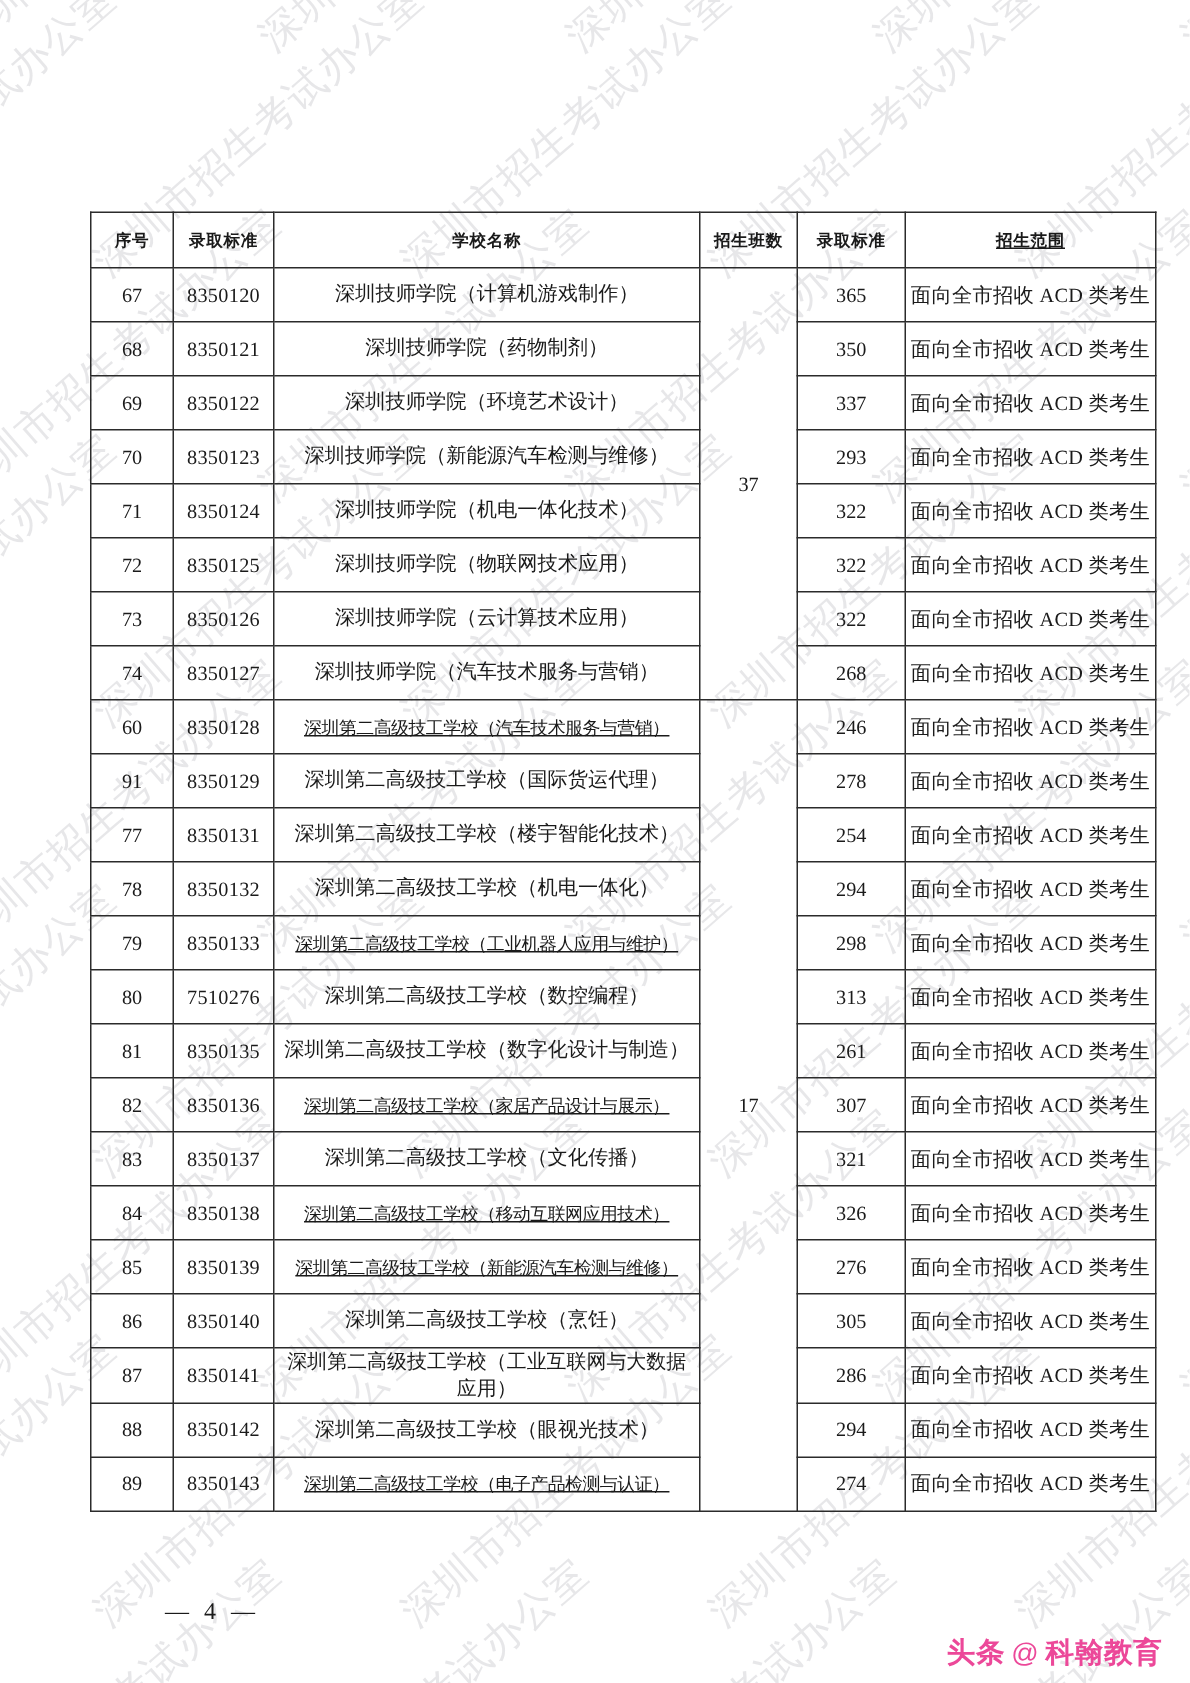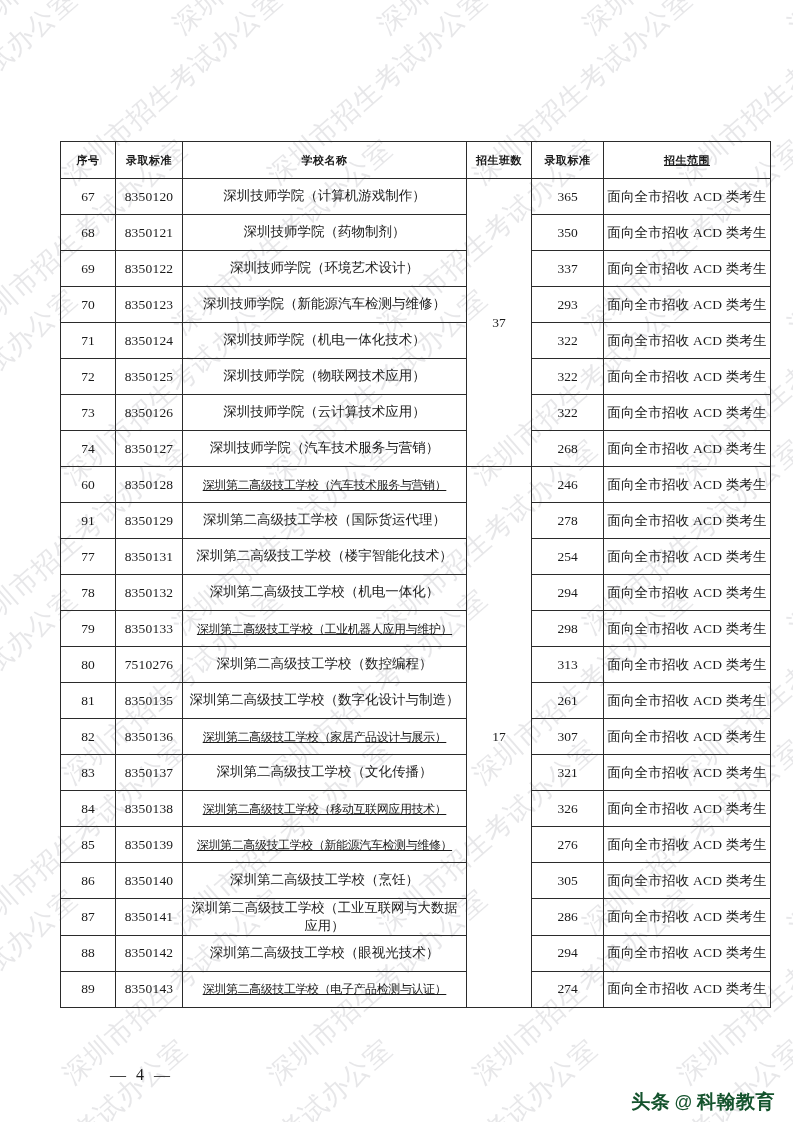--- a/index.html
+++ b/index.html
@@ -115,21 +115,21 @@
     letter-spacing: 3px;
     color: #1a1a1a;
     font-family: "Liberation Serif", serif;
   }
   #byline {
     position: absolute;
     right: 18px;
     top: 1089px;
     font-size: 19px;
     font-weight: bold;
-    color: #14532d;
+    color: #ec4899;
     font-family: "Liberation Sans", sans-serif;
     letter-spacing: 0.5px;
     display: flex;
     align-items: center;
     gap: 4px;
   }
   #byline .bl-src { font-weight: bold; }
   #byline .bl-at  { font-weight: normal; font-size: 18px; }
   #byline .bl-name{ font-weight: bold; }
 </style>

